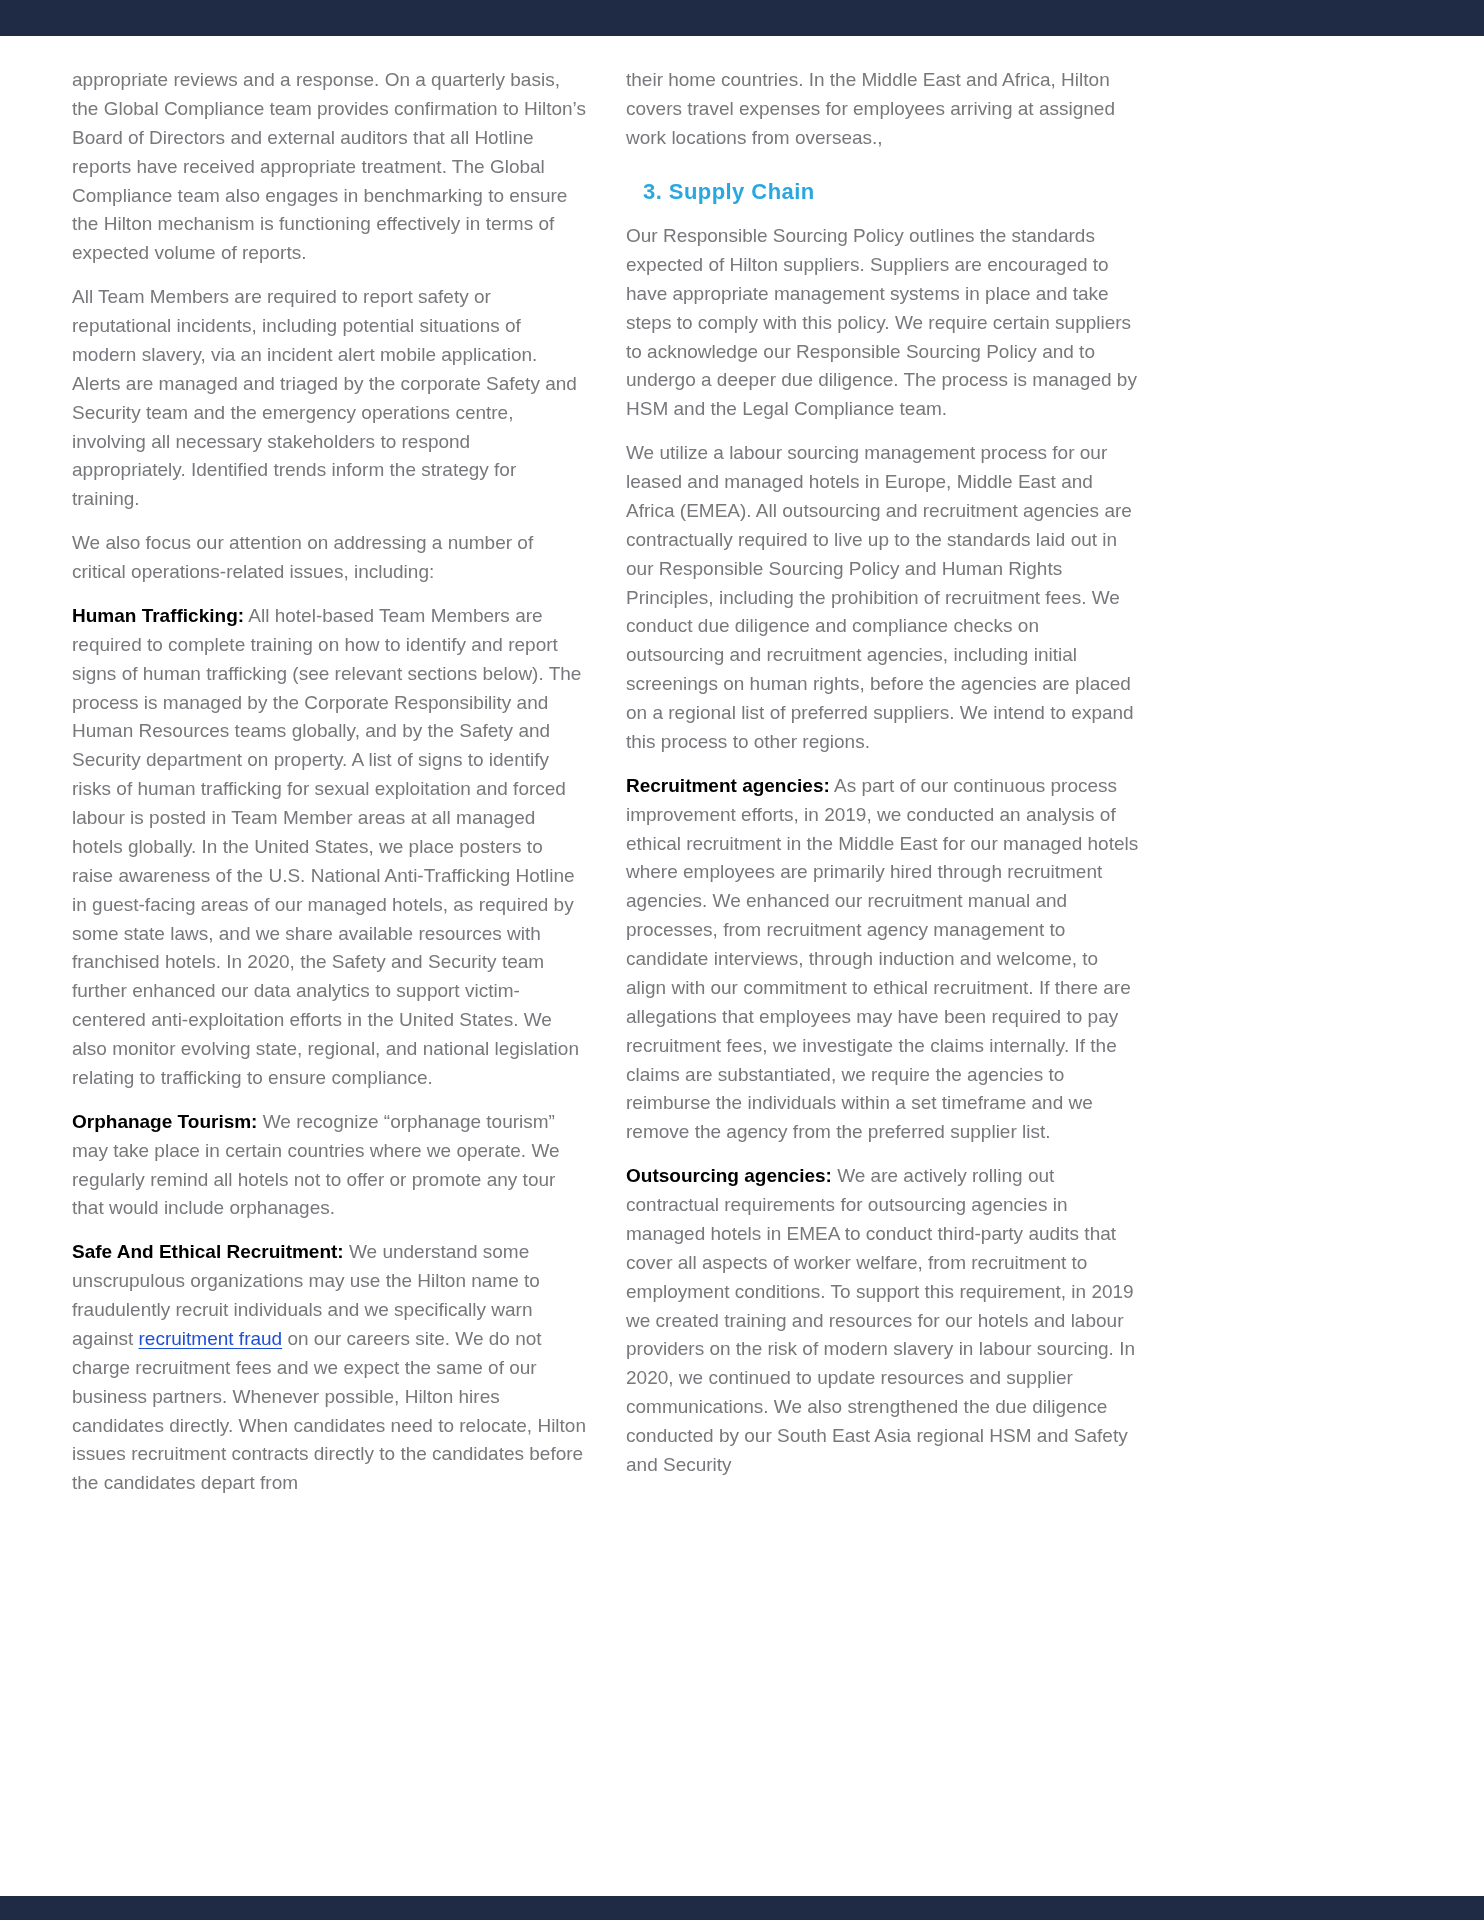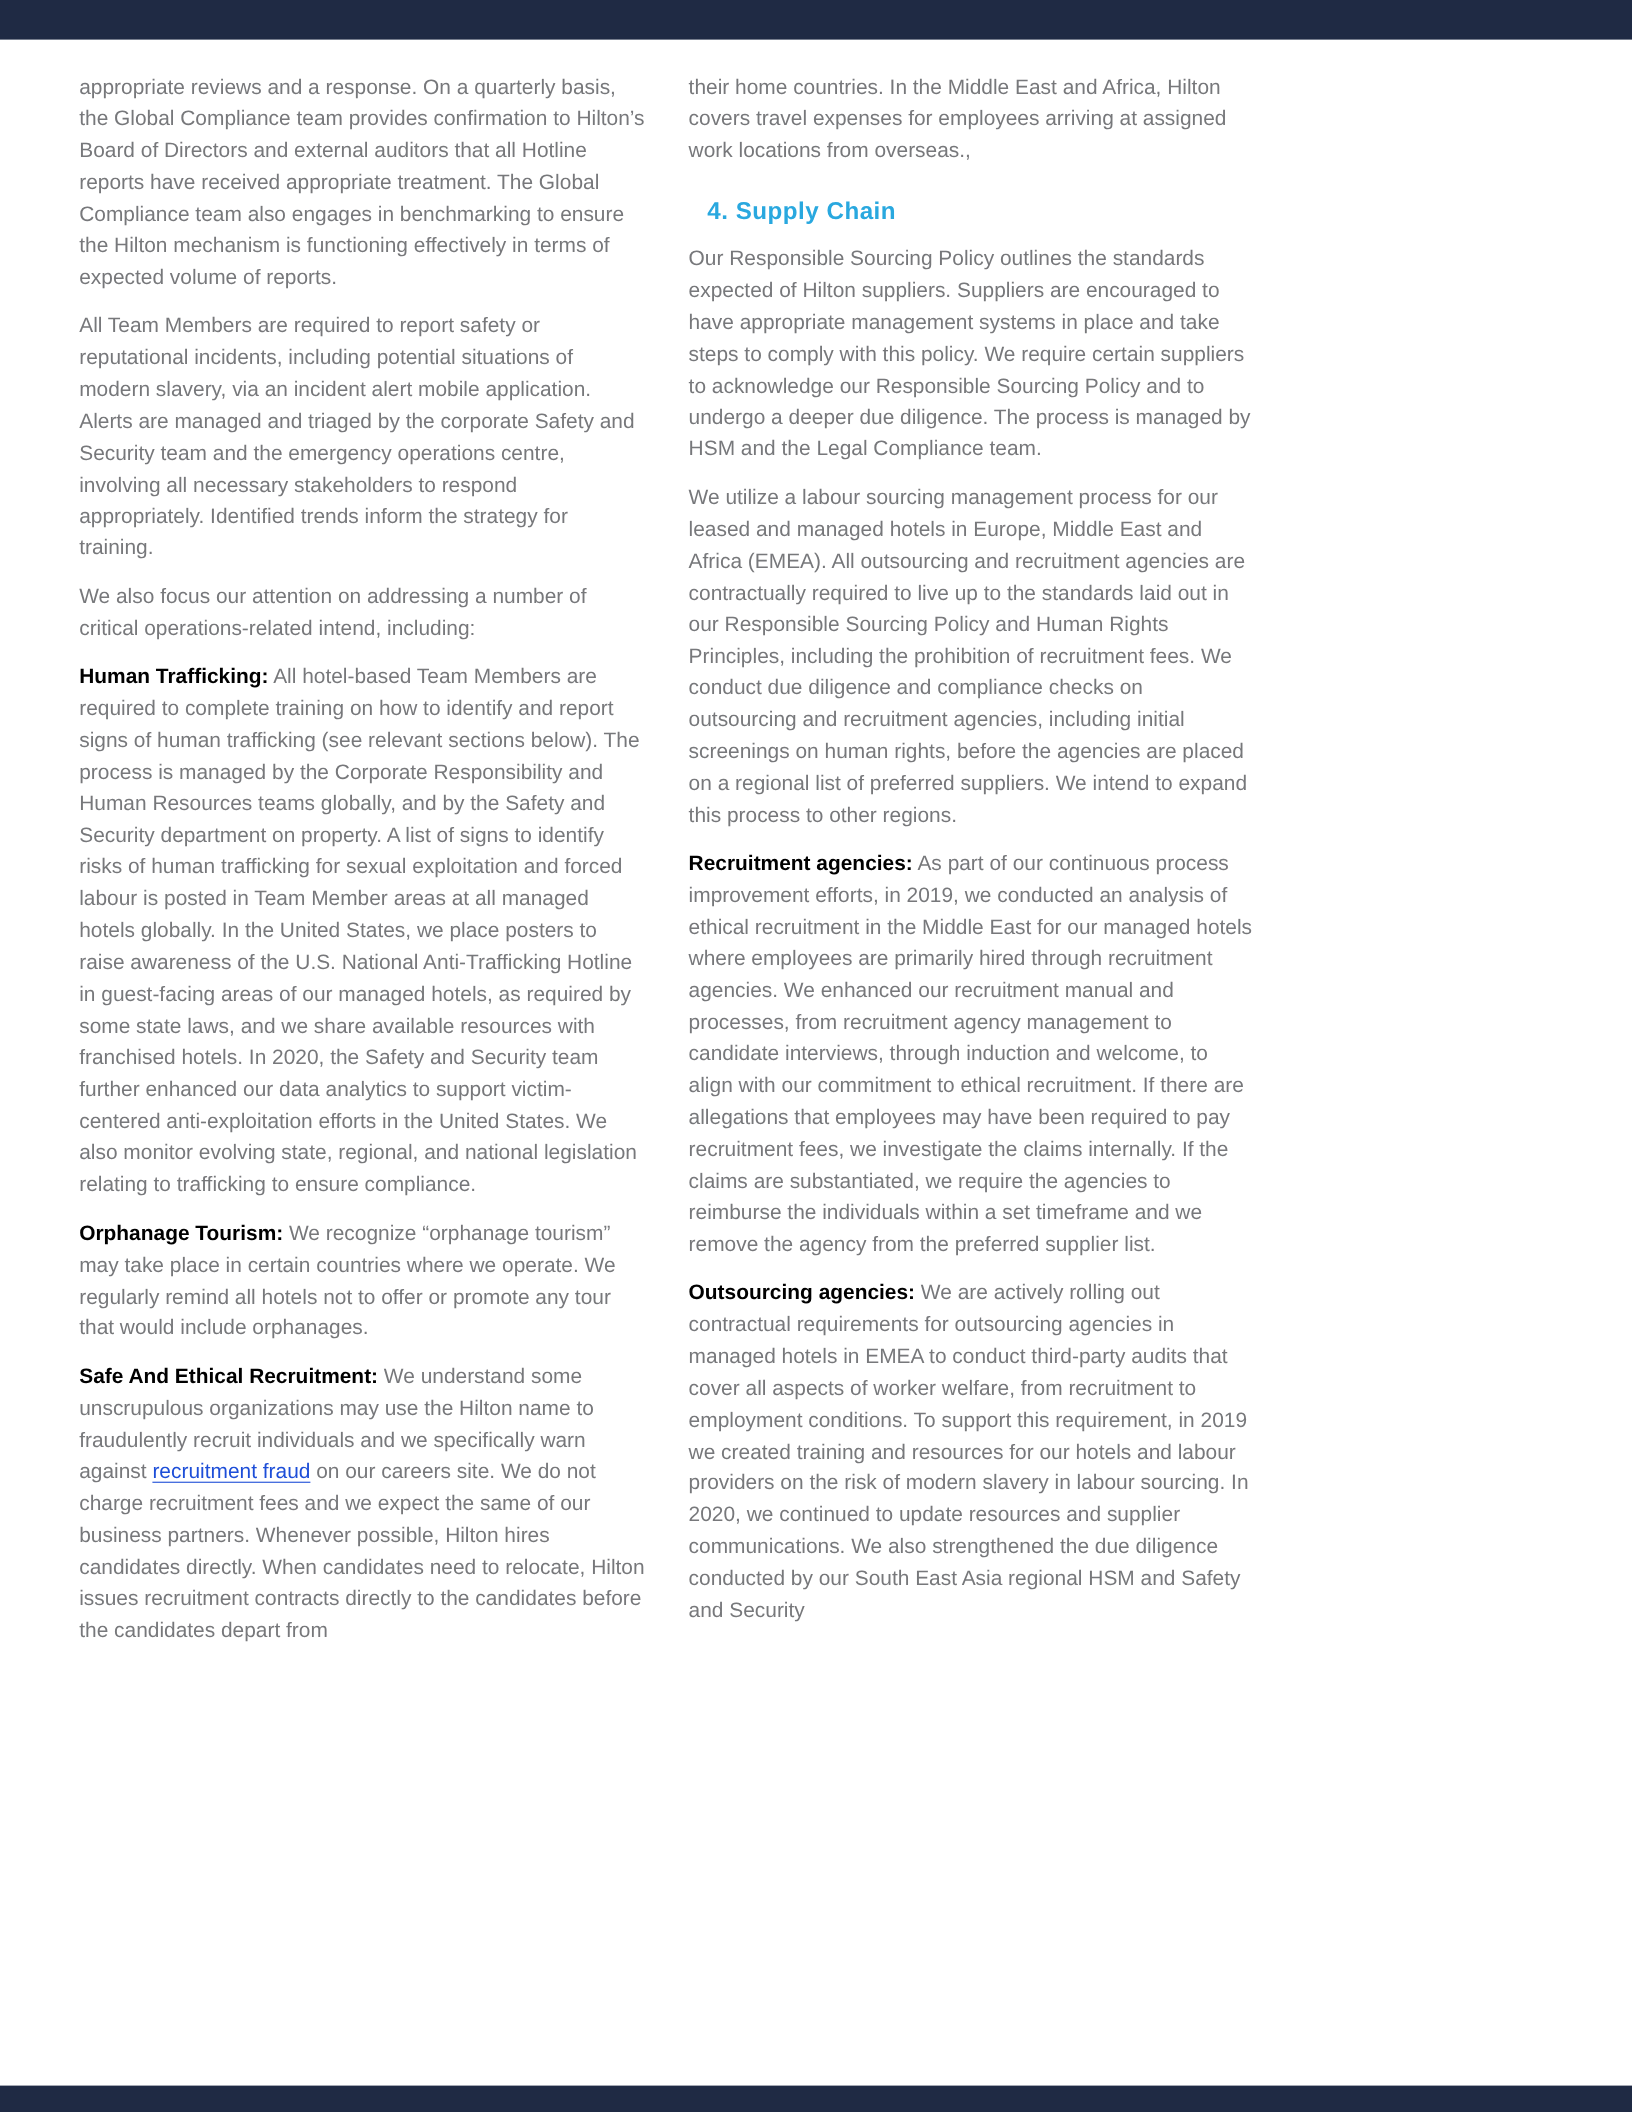--- a/index.html
+++ b/index.html
@@ -65,39 +65,39 @@
   <div class="banner top"></div>
 
   <div class="content">
 
     <div class="col">
       <p>appropriate reviews and a response. On a quarterly basis, the Global Compliance team provides confirmation to Hilton’s Board of Directors and external auditors that all Hotline reports have received appropriate treatment. The Global Compliance team also engages in benchmarking to ensure the Hilton mechanism is functioning effectively in terms of expected volume of reports.</p>
 
 
       <p>All Team Members are required to report safety or reputational incidents, including potential situations of modern slavery, via an incident alert mobile application. Alerts are managed and triaged by the corporate Safety and Security team and the emergency operations centre, involving all necessary stakeholders to respond appropriately. Identified trends inform the strategy for training.</p>
 
-      <p>We also focus our attention on addressing a number of critical operations-related intend, including:</p>
+      <p>We also focus our attention on addressing a number of critical operations-related issues, including:</p>
 
       <p>
         <strong>Human Trafficking:</strong><span> All hotel-based Team Members are required to complete training on how to identify and report signs of human trafficking (see relevant sections below). The process is managed by the Corporate Responsibility and Human Resources teams globally, and by the Safety and Security department on property. A list of signs to identify risks of human trafficking for sexual exploitation and forced labour is posted in Team Member areas at all managed hotels globally. In the United States, we place posters to raise awareness of the U.S. National Anti-Trafficking Hotline in guest-facing areas of our managed hotels, as required by some state laws, and we share available resources with franchised hotels. In 2020, the Safety and Security team further enhanced our data analytics to support victim-centered anti-exploitation efforts in the United States. We also monitor evolving state, regional, and national legislation relating to trafficking to ensure compliance.</span>
       </p>
 
       <p>
         <strong>Orphanage Tourism:</strong><span> We recognize “orphanage tourism” may take place in certain countries where we operate. We regularly remind all hotels not to offer or promote any tour that would include orphanages.</span>
       </p>
 
       <p>
         <strong>Safe And Ethical Recruitment:</strong><span> We understand some unscrupulous organizations may use the Hilton name to fraudulently recruit individuals and we specifically warn against </span><a class="inline-link" href="#">recruitment fraud</a><span> on our careers site. We do not charge recruitment fees and we expect the same of our business partners. Whenever possible, Hilton hires candidates directly. When candidates need to relocate, Hilton issues recruitment contracts directly to the candidates before the candidates depart from</span>
       </p>
     </div>
 
     <div class="col">
       <p>their home countries. In the Middle East and Africa, Hilton covers travel expenses for employees arriving at assigned work locations from overseas.,</p>
 
-      <h2>4. Supply Chain</h2>
+      <h2>3. Supply Chain</h2>
 
       <p>Our Responsible Sourcing Policy outlines the standards expected of Hilton suppliers. Suppliers are encouraged to have appropriate management systems in place and take steps to comply with this policy. We require certain suppliers to acknowledge our Responsible Sourcing Policy and to undergo a deeper due diligence. The process is managed by HSM and the Legal Compliance team.</p>
 
       <p>We utilize a labour sourcing management process for our leased and managed hotels in Europe, Middle East and Africa (EMEA). All outsourcing and recruitment agencies are contractually required to live up to the standards laid out in our Responsible Sourcing Policy and Human Rights Principles, including the prohibition of recruitment fees. We conduct due diligence and compliance checks on outsourcing and recruitment agencies, including initial screenings on human rights, before the agencies are placed on a regional list of preferred suppliers. We intend to expand this process to other regions.</p>
 
       <p>
         <strong>Recruitment agencies:</strong><span> As part of our continuous process improvement efforts, in 2019, we conducted an analysis of ethical recruitment in the Middle East for our managed hotels where employees are primarily hired through recruitment agencies. We enhanced our recruitment manual and processes, from recruitment agency management to candidate interviews, through induction and welcome, to align with our commitment to ethical recruitment. If there are allegations that employees may have been required to pay recruitment fees, we investigate the claims internally. If the claims are substantiated, we require the agencies to reimburse the individuals within a set timeframe and we remove the agency from the preferred supplier list.</span>
       </p>
 
       <p>

